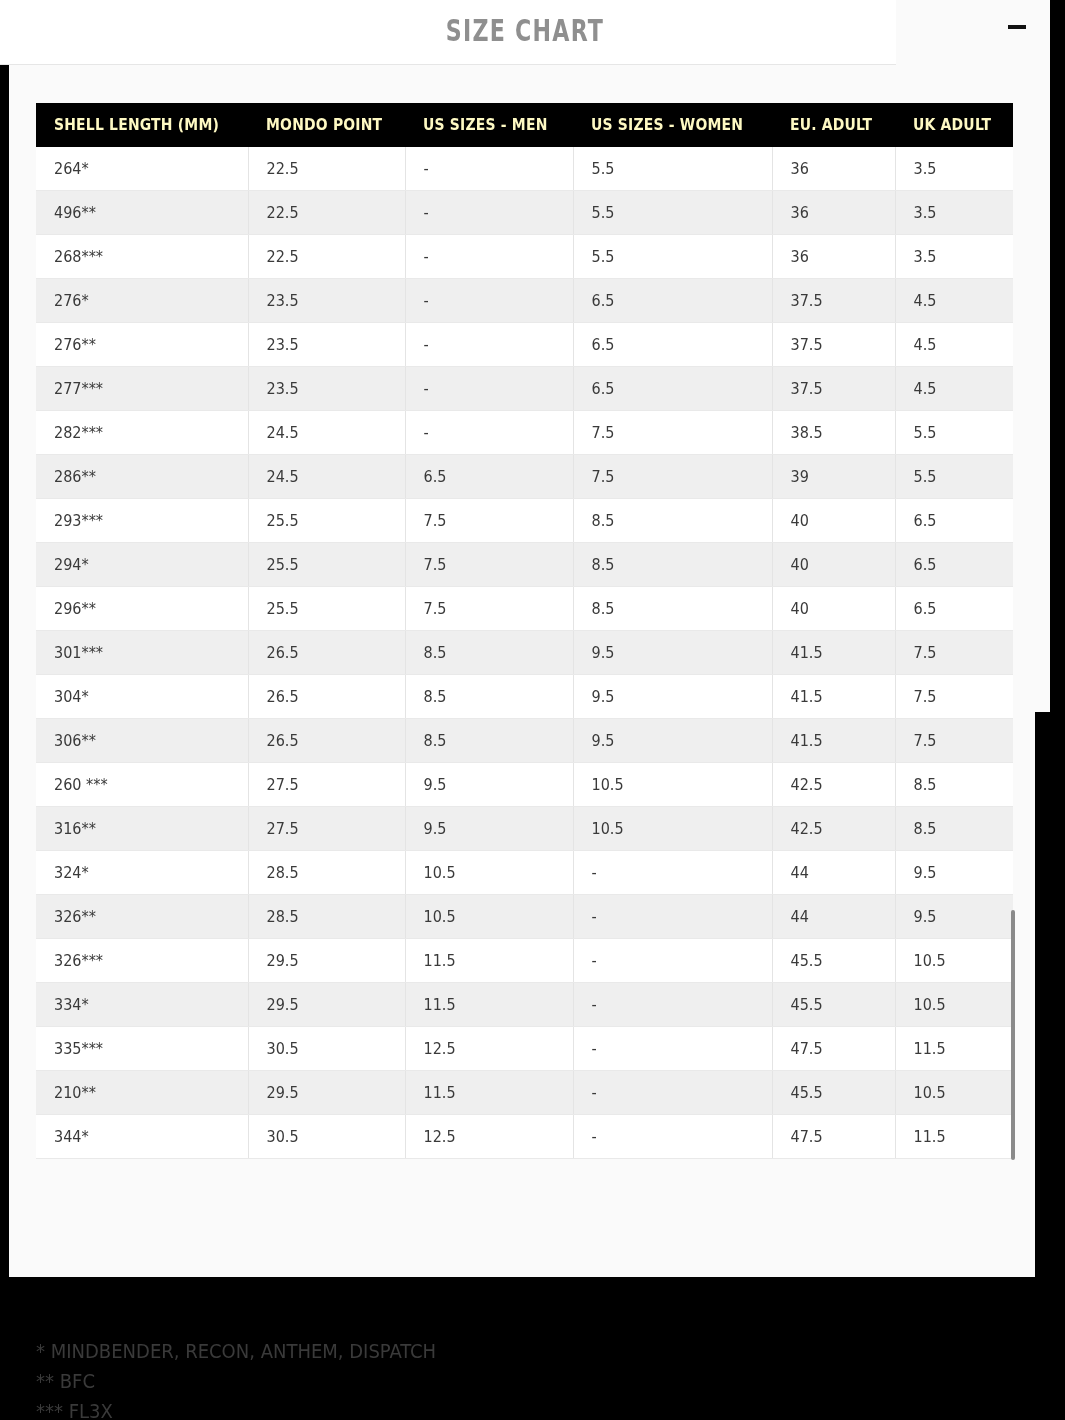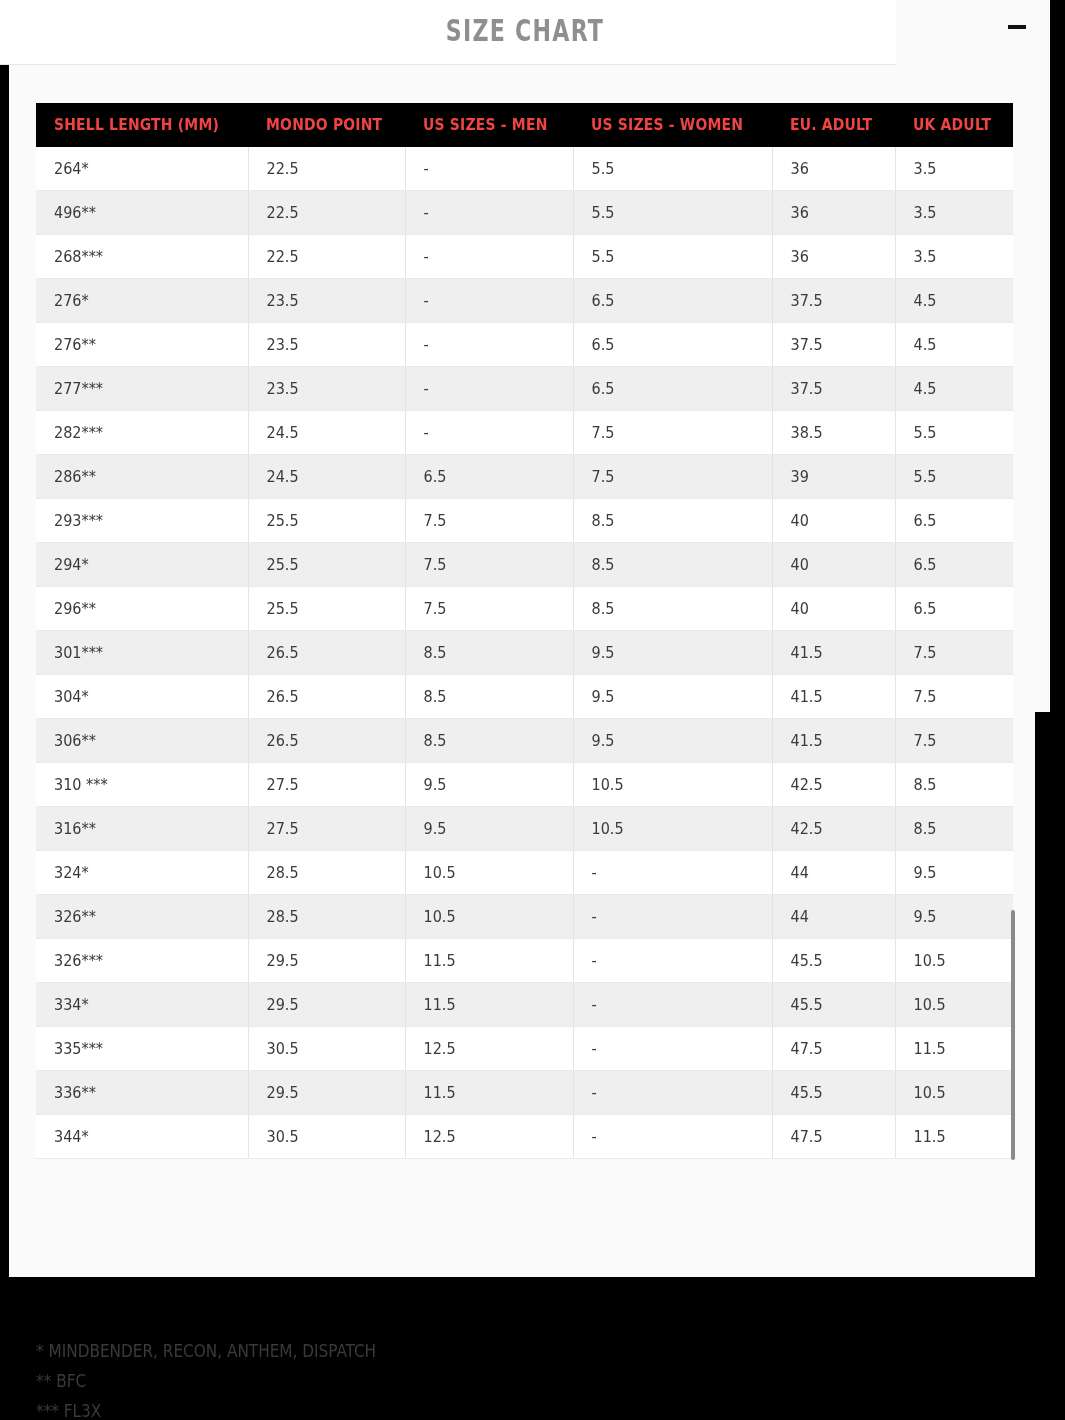--- a/index.html
+++ b/index.html
@@ -35,42 +35,42 @@
     background:#111;display:block;
   }
   
   #tablewrap{
     position:absolute;left:36px;top:103px;width:977px;
     background:#fff;
   }
   table{border-collapse:collapse;width:977px;table-layout:fixed;
         font-family:"DejaVu Sans Condensed","Liberation Sans",sans-serif;}
   thead th{
-    background:#000;color:#ef4444;text-align:left;
+    background:#000;color:#fef9c3;text-align:left;
     font-size:15.5px;font-weight:bold;letter-spacing:.2px;
     padding:13px 0 13px 18px;height:18px;
     white-space:nowrap;text-transform:uppercase;
   }
   tbody td{
     font-size:16px;color:#3a3a3a;padding:12px 0 12px 18px;
     height:19px;border-right:1px solid #e4e4e4;
     border-bottom:1px solid #e9e9e9;white-space:nowrap;
   }
   tbody td:last-child{border-right:none;}
   tbody tr:nth-child(odd){background:#ffffff;}
   tbody tr:nth-child(even){background:#efefef;}
   col.c0{width:212px}col.c1{width:157px}col.c2{width:168px}
   col.c3{width:199px}col.c4{width:123px}col.c5{width:118px}
   
   #notes{
     position:absolute;left:36px;top:1336px;width:700px;
     font-family:"DejaVu Sans Condensed","Liberation Sans",sans-serif;
     color:#3a3a3a;z-index:5;
   }
-  #notes div{font-size:17px;line-height:30px;white-space:nowrap;}
+  #notes div{font-size:20px;line-height:30px;white-space:nowrap;}
   
   #scrollthumb{
     position:absolute;left:1011px;top:910px;width:4px;height:250px;
     background:#8a8a8a;border-radius:2px;z-index:6;
   }
   .bg-edge{position:absolute;background:#000;z-index:7;}
   #bg-left{left:0;top:65px;width:9px;height:1212px;}
   #bg-right-top{left:1050px;top:0;width:15px;height:712px;}
   #bg-right-bot{left:1035px;top:712px;width:30px;height:708px;}
   #bg-bottom{left:0;top:1277px;width:9px;height:143px;}
@@ -214,21 +214,21 @@
           </tr>
           <tr>
             <td>306**</td>
             <td>26.5</td>
             <td>8.5</td>
             <td>9.5</td>
             <td>41.5</td>
             <td>7.5</td>
           </tr>
           <tr>
-            <td>310 ***</td>
+            <td>260 ***</td>
             <td>27.5</td>
             <td>9.5</td>
             <td>10.5</td>
             <td>42.5</td>
             <td>8.5</td>
           </tr>
           <tr>
             <td>316**</td>
             <td>27.5</td>
             <td>9.5</td>
@@ -270,21 +270,21 @@
           </tr>
           <tr>
             <td>335***</td>
             <td>30.5</td>
             <td>12.5</td>
             <td>-</td>
             <td>47.5</td>
             <td>11.5</td>
           </tr>
           <tr>
-            <td>336**</td>
+            <td>210**</td>
             <td>29.5</td>
             <td>11.5</td>
             <td>-</td>
             <td>45.5</td>
             <td>10.5</td>
           </tr>
           <tr>
             <td>344*</td>
             <td>30.5</td>
             <td>12.5</td>

